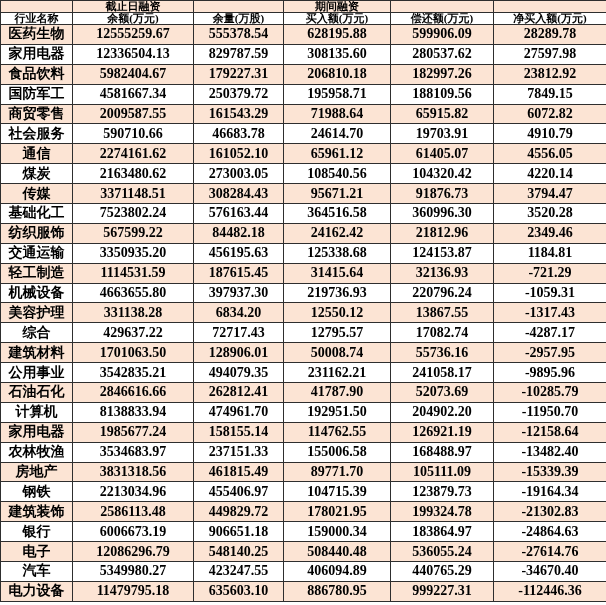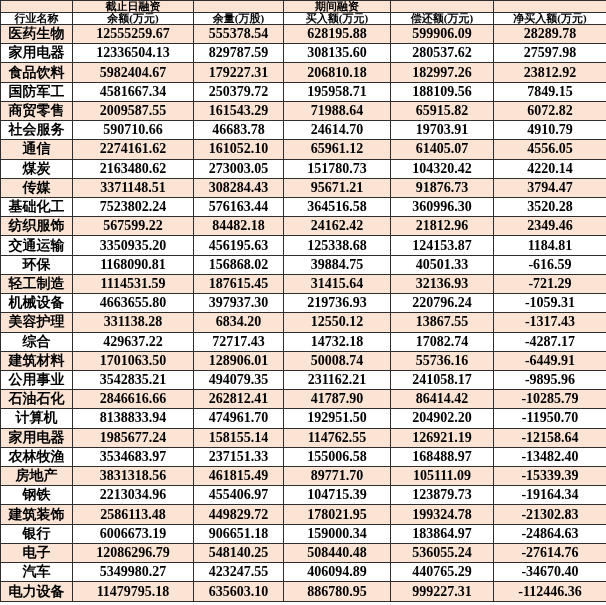--- a/index.html
+++ b/index.html
@@ -124,21 +124,21 @@
         <td>2274161.62</td>
         <td>161052.10</td>
         <td>65961.12</td>
         <td>61405.07</td>
         <td>4556.05</td>
       </tr>
       <tr>
         <td>煤炭</td>
         <td>2163480.62</td>
         <td>273003.05</td>
-        <td>151780.73</td>
+        <td>108540.56</td>
         <td>104320.42</td>
         <td>4220.14</td>
       </tr>
       <tr class="stripe">
         <td>传媒</td>
         <td>3371148.51</td>
         <td>308284.43</td>
         <td>95671.21</td>
         <td>91876.73</td>
         <td>3794.47</td>
@@ -160,28 +160,20 @@
         <td>2349.46</td>
       </tr>
       <tr>
         <td>交通运输</td>
         <td>3350935.20</td>
         <td>456195.63</td>
         <td>125338.68</td>
         <td>124153.87</td>
         <td>1184.81</td>
       </tr>
-      <tr>
-        <td>环保</td>
-        <td>1168090.81</td>
-        <td>156868.02</td>
-        <td>39884.75</td>
-        <td>40501.33</td>
-        <td>-616.59</td>
-      </tr>
       <tr class="stripe">
         <td>轻工制造</td>
         <td>1114531.59</td>
         <td>187615.45</td>
         <td>31415.64</td>
         <td>32136.93</td>
         <td>-721.29</td>
       </tr>
       <tr>
         <td>机械设备</td>
@@ -196,46 +188,46 @@
         <td>331138.28</td>
         <td>6834.20</td>
         <td>12550.12</td>
         <td>13867.55</td>
         <td>-1317.43</td>
       </tr>
       <tr>
         <td>综合</td>
         <td>429637.22</td>
         <td>72717.43</td>
-        <td>14732.18</td>
+        <td>12795.57</td>
         <td>17082.74</td>
         <td>-4287.17</td>
       </tr>
       <tr class="stripe">
         <td>建筑材料</td>
         <td>1701063.50</td>
         <td>128906.01</td>
         <td>50008.74</td>
         <td>55736.16</td>
-        <td>-6449.91</td>
+        <td>-2957.95</td>
       </tr>
       <tr>
         <td>公用事业</td>
         <td>3542835.21</td>
         <td>494079.35</td>
         <td>231162.21</td>
         <td>241058.17</td>
         <td>-9895.96</td>
       </tr>
       <tr class="stripe">
         <td>石油石化</td>
         <td>2846616.66</td>
         <td>262812.41</td>
         <td>41787.90</td>
-        <td>86414.42</td>
+        <td>52073.69</td>
         <td>-10285.79</td>
       </tr>
       <tr>
         <td>计算机</td>
         <td>8138833.94</td>
         <td>474961.70</td>
         <td>192951.50</td>
         <td>204902.20</td>
         <td>-11950.70</td>
       </tr>

